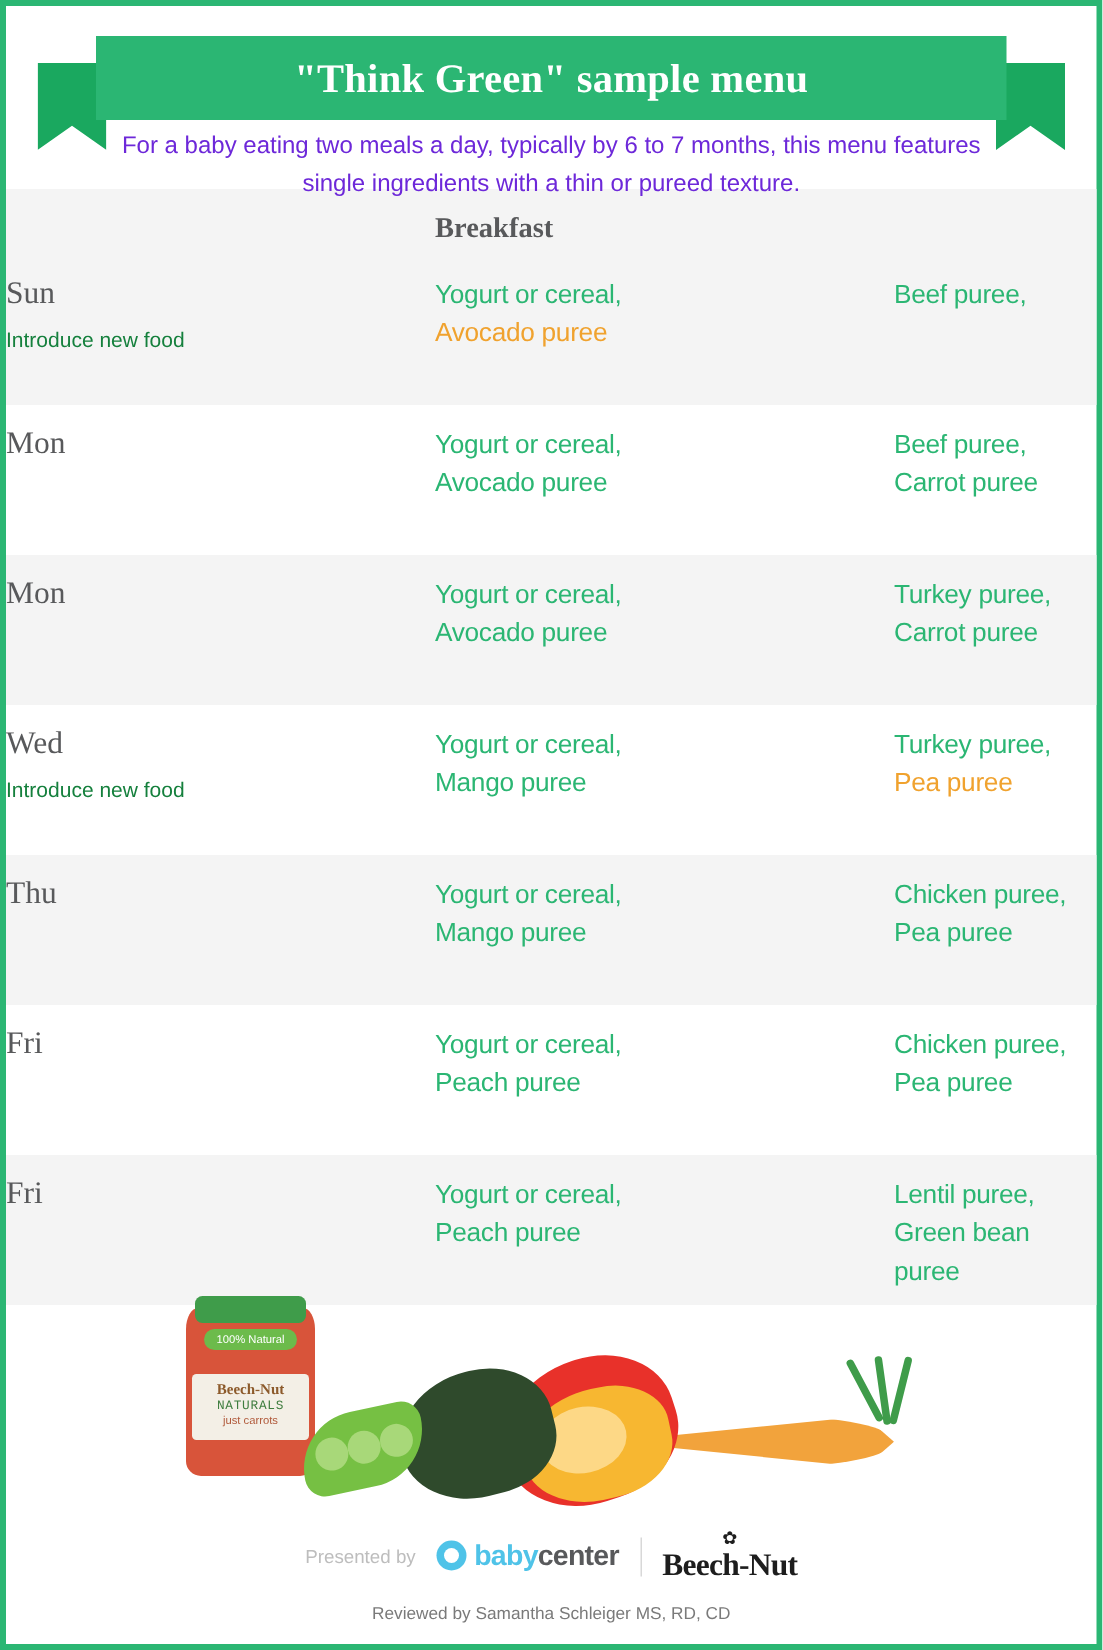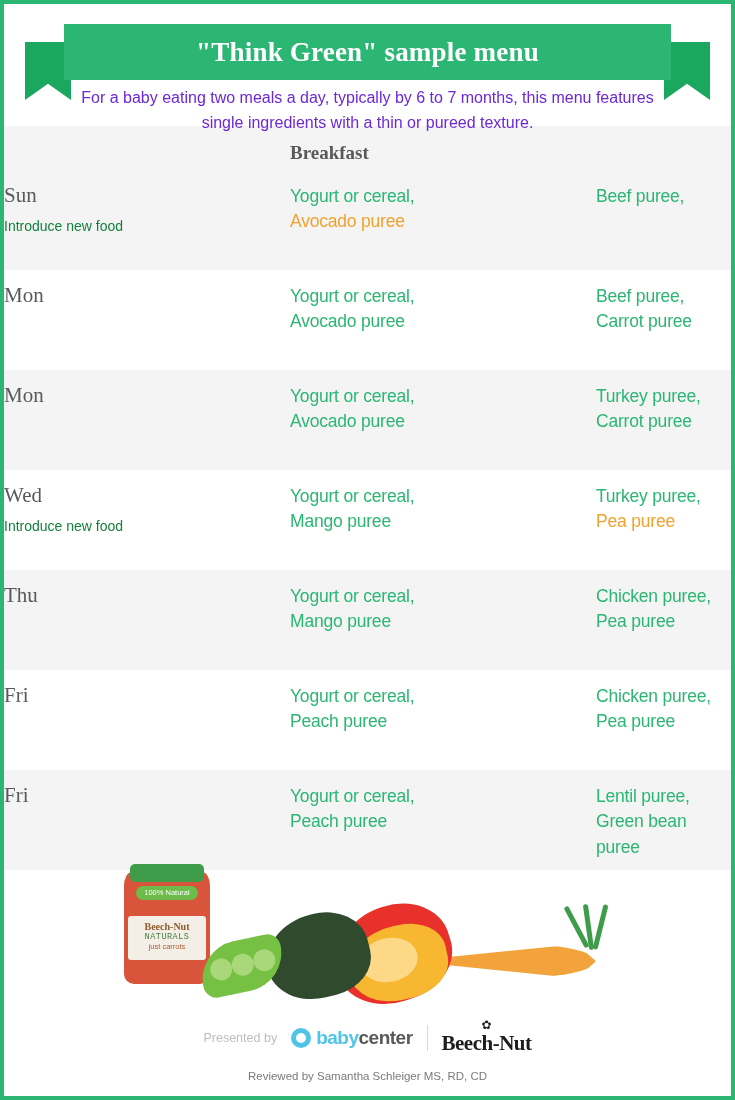--- a/index.html
+++ b/index.html
@@ -216,21 +216,20 @@
     justify-content: center;
     gap: 14px;
     margin-bottom: 14px;
   }
   .presented {
     color: #bdbdbd;
     font-size: 12.5px;
   }
   .bc {
     display: flex;
-    align-items: center;
     gap: 5px;
   }
   .bc-mark {
     width: 20px; height: 20px; border-radius: 50%;
     background: #4fc3e8;
     position: relative;
   }
   .bc-mark::after {
     content: "";
     position: absolute; left: 5px; top: 5px;

